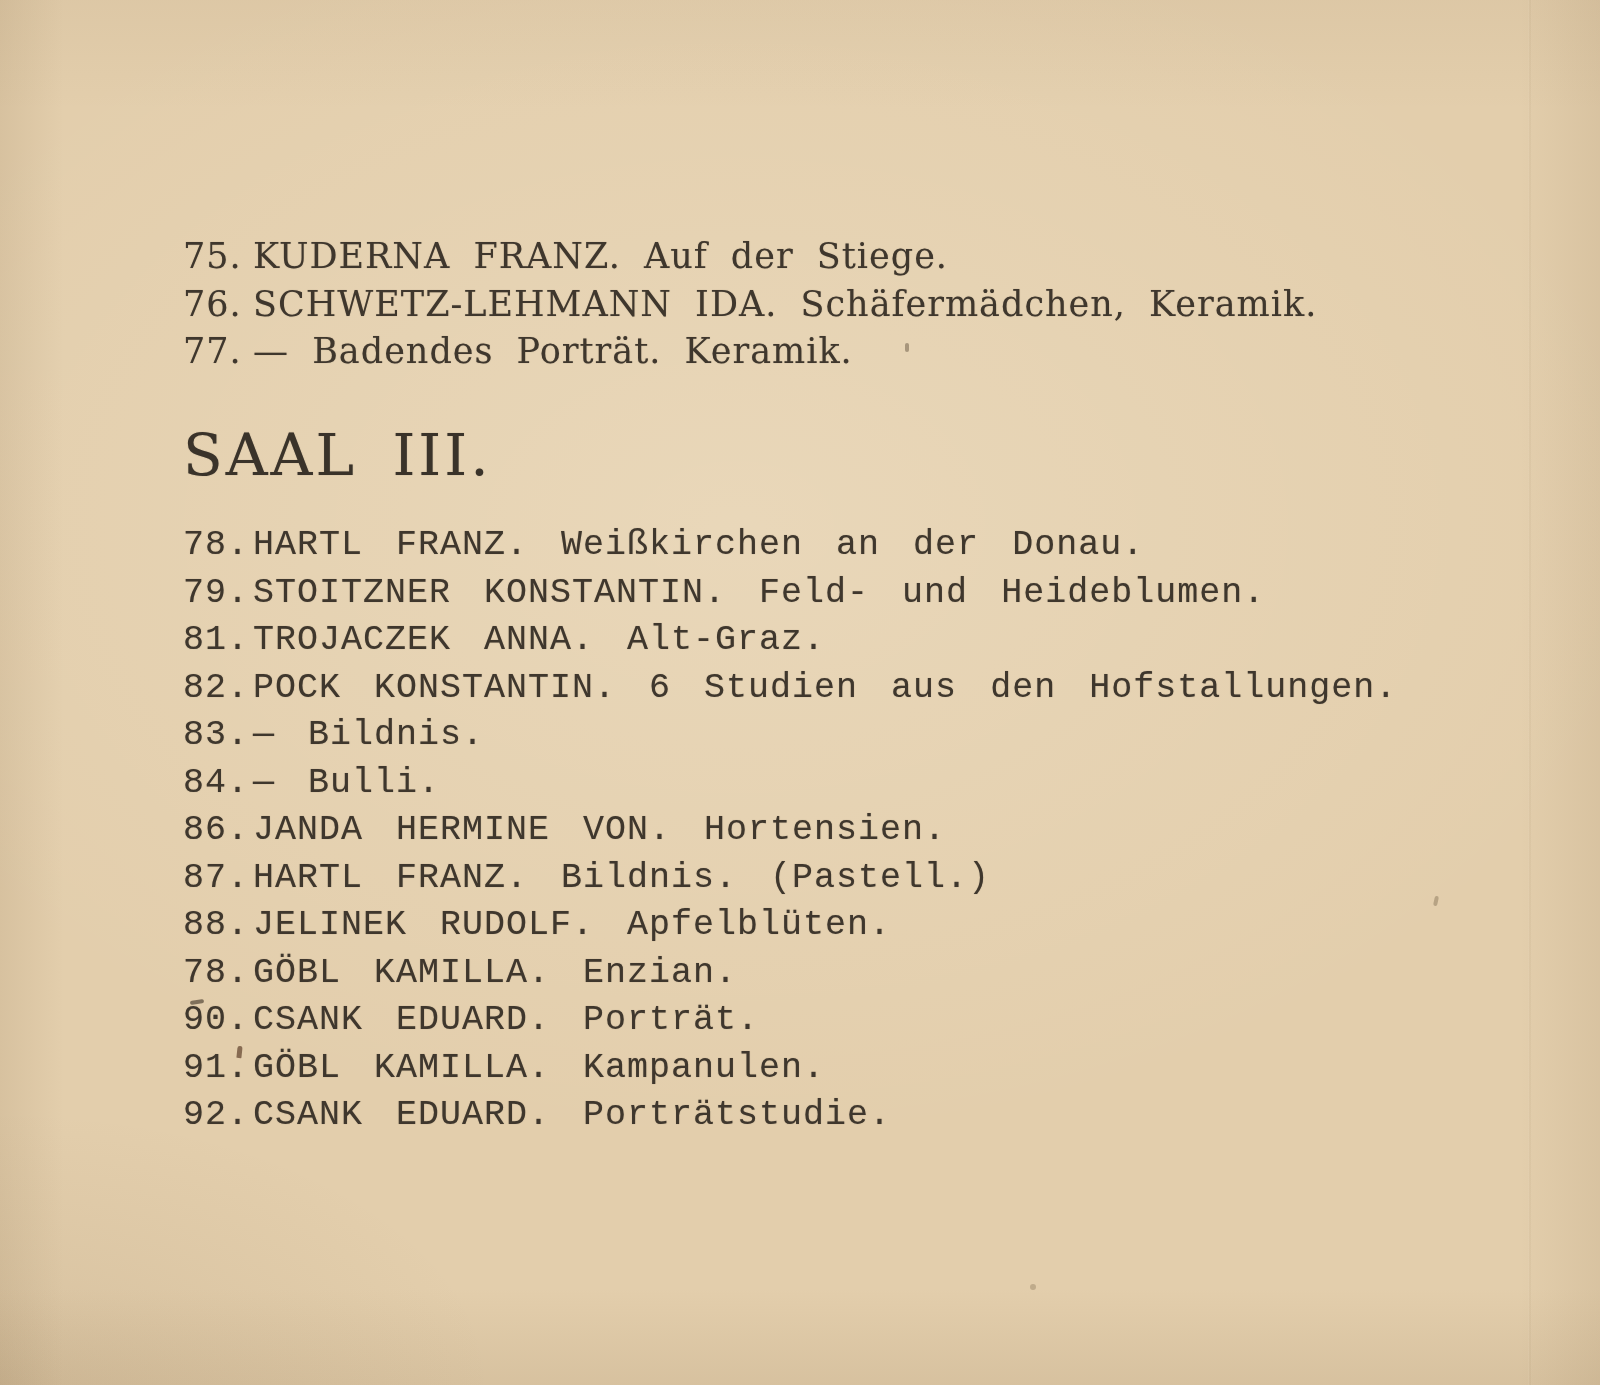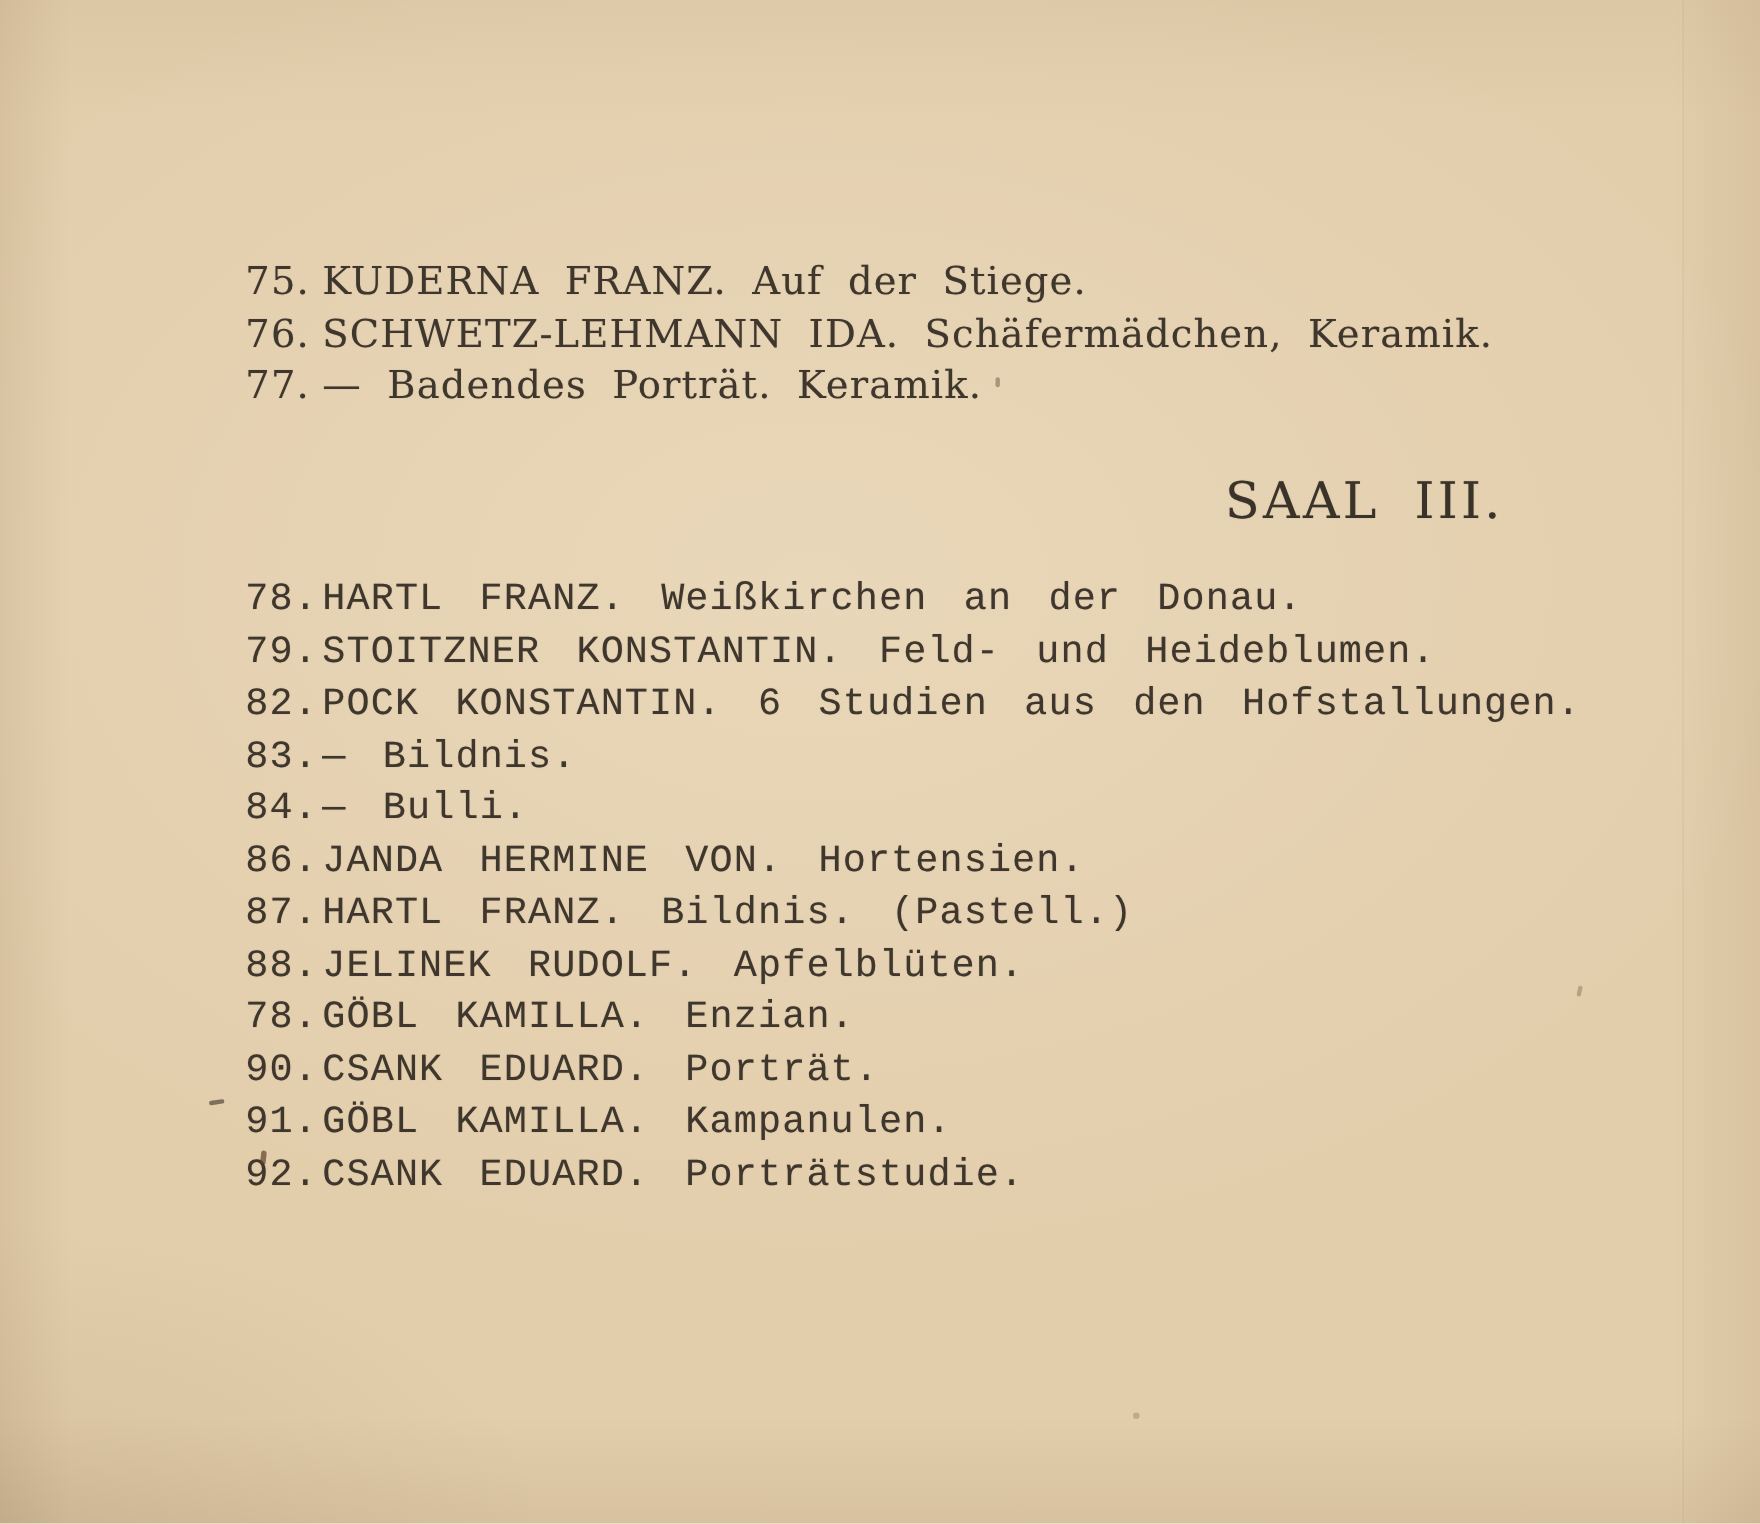--- a/index.html
+++ b/index.html
@@ -54,30 +54,29 @@
     letter-spacing: 1px;
     word-spacing: 11px;
     white-space: nowrap;
     color: #3f372d;
     text-shadow: 0 0 1px rgba(63,55,45,0.35);
   }
   .entry .num {
     display: inline-block;
     width: 70px;
     letter-spacing: 1px;
-    margin-left: 40px;
   }
   .heading {
     position: absolute;
     top: 425px;
     left: 0;
     width: 1184px;
     margin: 0;
-    text-align: right;
-    font-size: 46px;
+    text-align: left;
+    font-size: 58px;
     line-height: 60px;
     font-weight: normal;
     letter-spacing: 3px;
     word-spacing: 14px;
     color: #3a332a;
     text-shadow: 0 0 1px rgba(58,51,42,0.4);
   }
   
   .speck {
     position: absolute;
@@ -128,20 +127,21 @@
         <div class="entry"><span class="num">75.</span><span class="artist">KUDERNA FRANZ.</span> <span class="title">Auf der Stiege.</span></div>
         <div class="entry"><span class="num">76.</span><span class="artist">SCHWETZ-LEHMANN IDA.</span> <span class="title">Schäfermädchen, Keramik.</span></div>
         <div class="entry"><span class="num">77.</span><span class="artist">—</span> <span class="title">Badendes Porträt. Keramik.</span></div>
       </div>
 
     <h1 class="heading">SAAL III.</h1>
 
     <div class="entries entries-main" id="entries-main">
         <div class="entry"><span class="num">78.</span><span class="artist">HARTL FRANZ.</span> <span class="title">Weißkirchen an der Donau.</span></div>
         <div class="entry"><span class="num">79.</span><span class="artist">STOITZNER KONSTANTIN.</span> <span class="title">Feld- und Heideblumen.</span></div>
+        <div class="entry"><span class="num">81.</span><span class="artist">TROJACZEK ANNA.</span> <span class="title">Alt-Graz.</span></div>
         <div class="entry"><span class="num">82.</span><span class="artist">POCK KONSTANTIN.</span> <span class="title">6 Studien aus den Hofstallungen.</span></div>
         <div class="entry"><span class="num">83.</span><span class="artist">—</span> <span class="title">Bildnis.</span></div>
         <div class="entry"><span class="num">84.</span><span class="artist">—</span> <span class="title">Bulli.</span></div>
         <div class="entry"><span class="num">86.</span><span class="artist">JANDA HERMINE VON.</span> <span class="title">Hortensien.</span></div>
         <div class="entry"><span class="num">87.</span><span class="artist">HARTL FRANZ.</span> <span class="title">Bildnis. (Pastell.)</span></div>
         <div class="entry"><span class="num">88.</span><span class="artist">JELINEK RUDOLF.</span> <span class="title">Apfelblüten.</span></div>
         <div class="entry"><span class="num">78.</span><span class="artist">GÖBL KAMILLA.</span> <span class="title">Enzian.</span></div>
         <div class="entry"><span class="num">90.</span><span class="artist">CSANK EDUARD.</span> <span class="title">Porträt.</span></div>
         <div class="entry"><span class="num">91.</span><span class="artist">GÖBL KAMILLA.</span> <span class="title">Kampanulen.</span></div>
         <div class="entry"><span class="num">92.</span><span class="artist">CSANK EDUARD.</span> <span class="title">Porträtstudie.</span></div>

